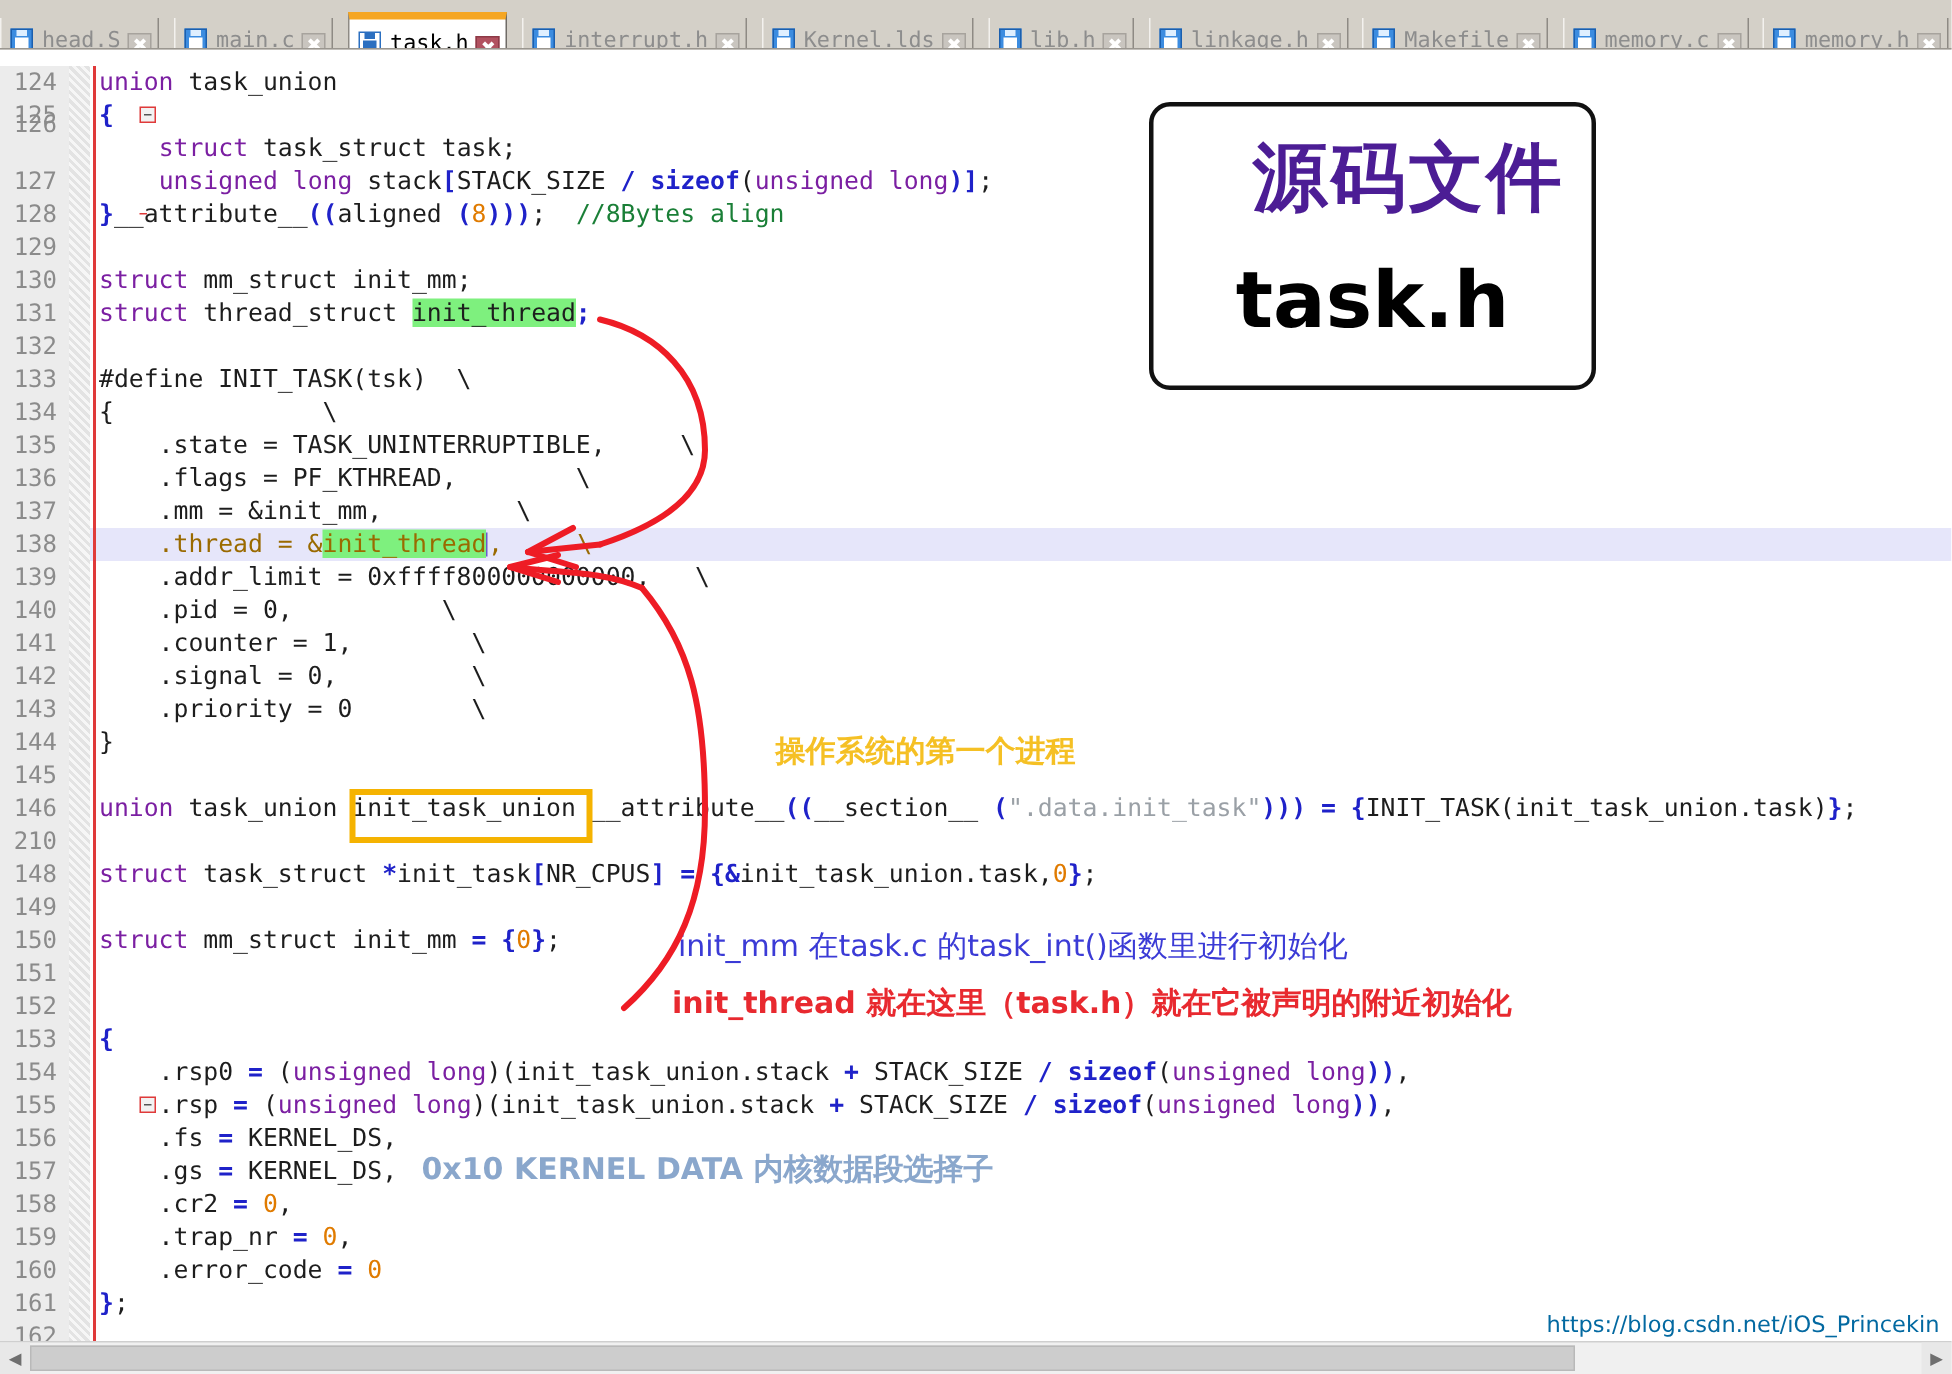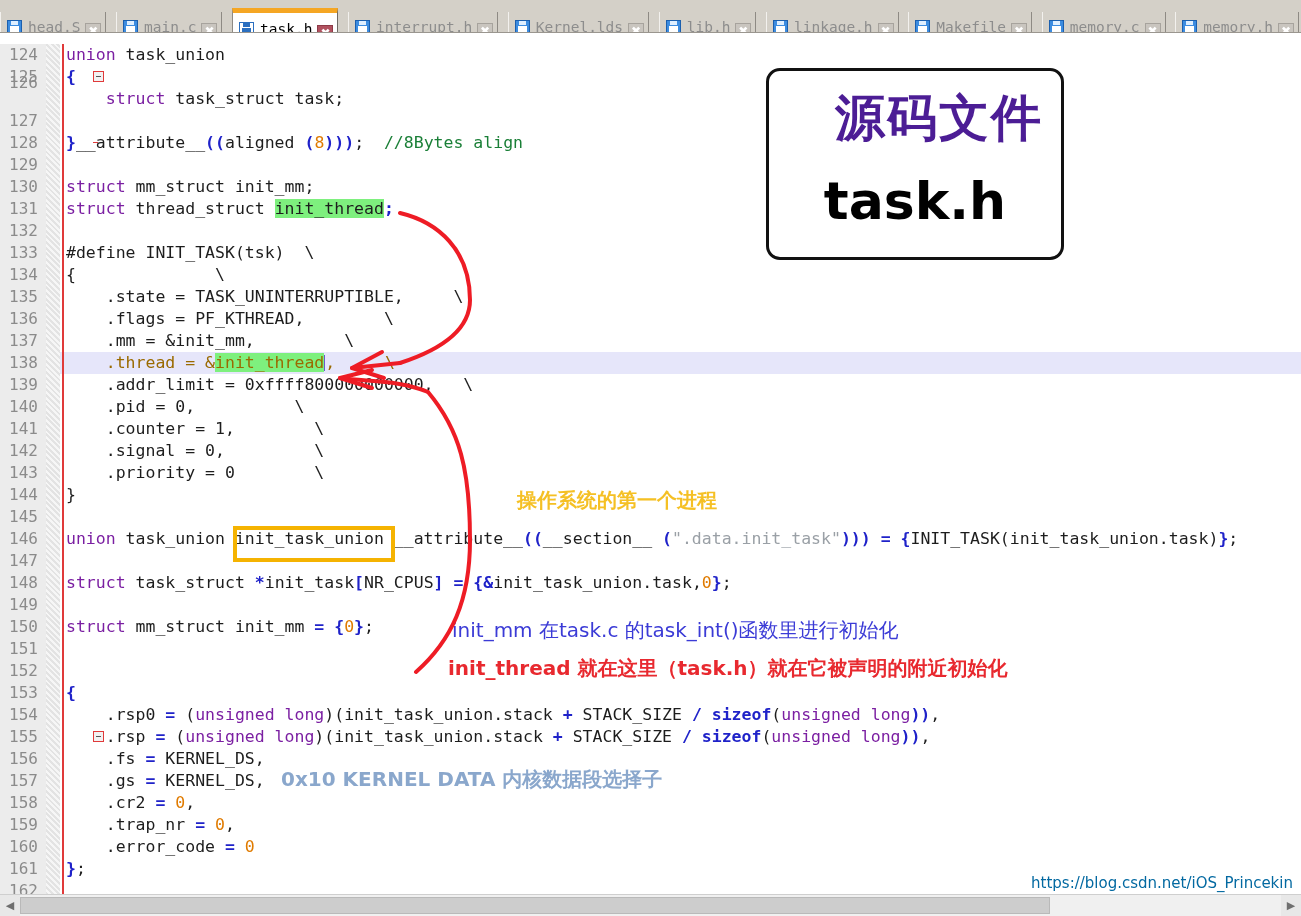--- a/index.html
+++ b/index.html
@@ -257,21 +257,21 @@
       <div class="lineno" style="top:286px">137</div>
       <div class="lineno" style="top:308px">138</div>
       <div class="lineno" style="top:330px">139</div>
       <div class="lineno" style="top:352px">140</div>
       <div class="lineno" style="top:374px">141</div>
       <div class="lineno" style="top:396px">142</div>
       <div class="lineno" style="top:418px">143</div>
       <div class="lineno" style="top:440px">144</div>
       <div class="lineno" style="top:462px">145</div>
       <div class="lineno" style="top:484px">146</div>
-      <div class="lineno" style="top:506px">147</div>
+      <div class="lineno" style="top:506px">210</div>
       <div class="lineno" style="top:528px">148</div>
       <div class="lineno" style="top:550px">149</div>
       <div class="lineno" style="top:572px">150</div>
       <div class="lineno" style="top:594px">151</div>
       <div class="lineno" style="top:616px">152</div>
       <div class="lineno" style="top:638px">153</div>
       <div class="lineno" style="top:660px">154</div>
       <div class="lineno" style="top:682px">155</div>
       <div class="lineno" style="top:704px">156</div>
       <div class="lineno" style="top:726px">157</div>
@@ -287,20 +287,21 @@
       <div class="foldtail" style="top:98px;"></div>
       <div class="foldbox" style="top:687px;"></div>
 
     </div>
     <div class="redline"></div>
 
     <div class="codearea">
       <div class="codeline" style="top:0px"><span class="kw">union</span> <span class="pl">task_union</span></div>
       <div class="codeline" style="top:22px"><span class="op">{</span></div>
       <div class="codeline" style="top:44px">    <span class="kw">struct</span> <span class="pl">task_struct task</span><span class="pl">;</span></div>
+      <div class="codeline" style="top:66px">    <span class="kw">unsigned long</span> <span class="pl">stack</span><span class="op">[</span><span class="pl">STACK_SIZE </span><span class="op">/</span> <span class="kwb">sizeof</span><span class="pl">(</span><span class="kw">unsigned long</span><span class="op">)]</span><span class="pl">;</span></div>
       <div class="codeline" style="top:88px"><span class="op">}</span><span class="pl">__attribute__</span><span class="op">((</span><span class="pl">aligned </span><span class="op">(</span><span class="num">8</span><span class="op">)))</span><span class="pl">;</span>  <span class="cm">//8Bytes align</span></div>
       <div class="codeline" style="top:110px"></div>
       <div class="codeline" style="top:132px"><span class="kw">struct</span> <span class="pl">mm_struct init_mm;</span></div>
       <div class="codeline" style="top:154px"><span class="kw">struct</span> <span class="pl">thread_struct </span><span class="greenmark">init_thread</span><span class="op">;</span></div>
       <div class="codeline" style="top:176px"></div>
       <div class="codeline" style="top:198px"><span class="pl">#define INIT_TASK(tsk)  \</span></div>
       <div class="codeline" style="top:220px"><span class="pl">{              \</span></div>
       <div class="codeline" style="top:242px"><span class="pl">    .state = TASK_UNINTERRUPTIBLE,     \</span></div>
       <div class="codeline" style="top:264px"><span class="pl">    .flags = PF_KTHREAD,        \</span></div>
       <div class="codeline" style="top:286px"><span class="pl">    .mm = &amp;init_mm,         \</span></div>

